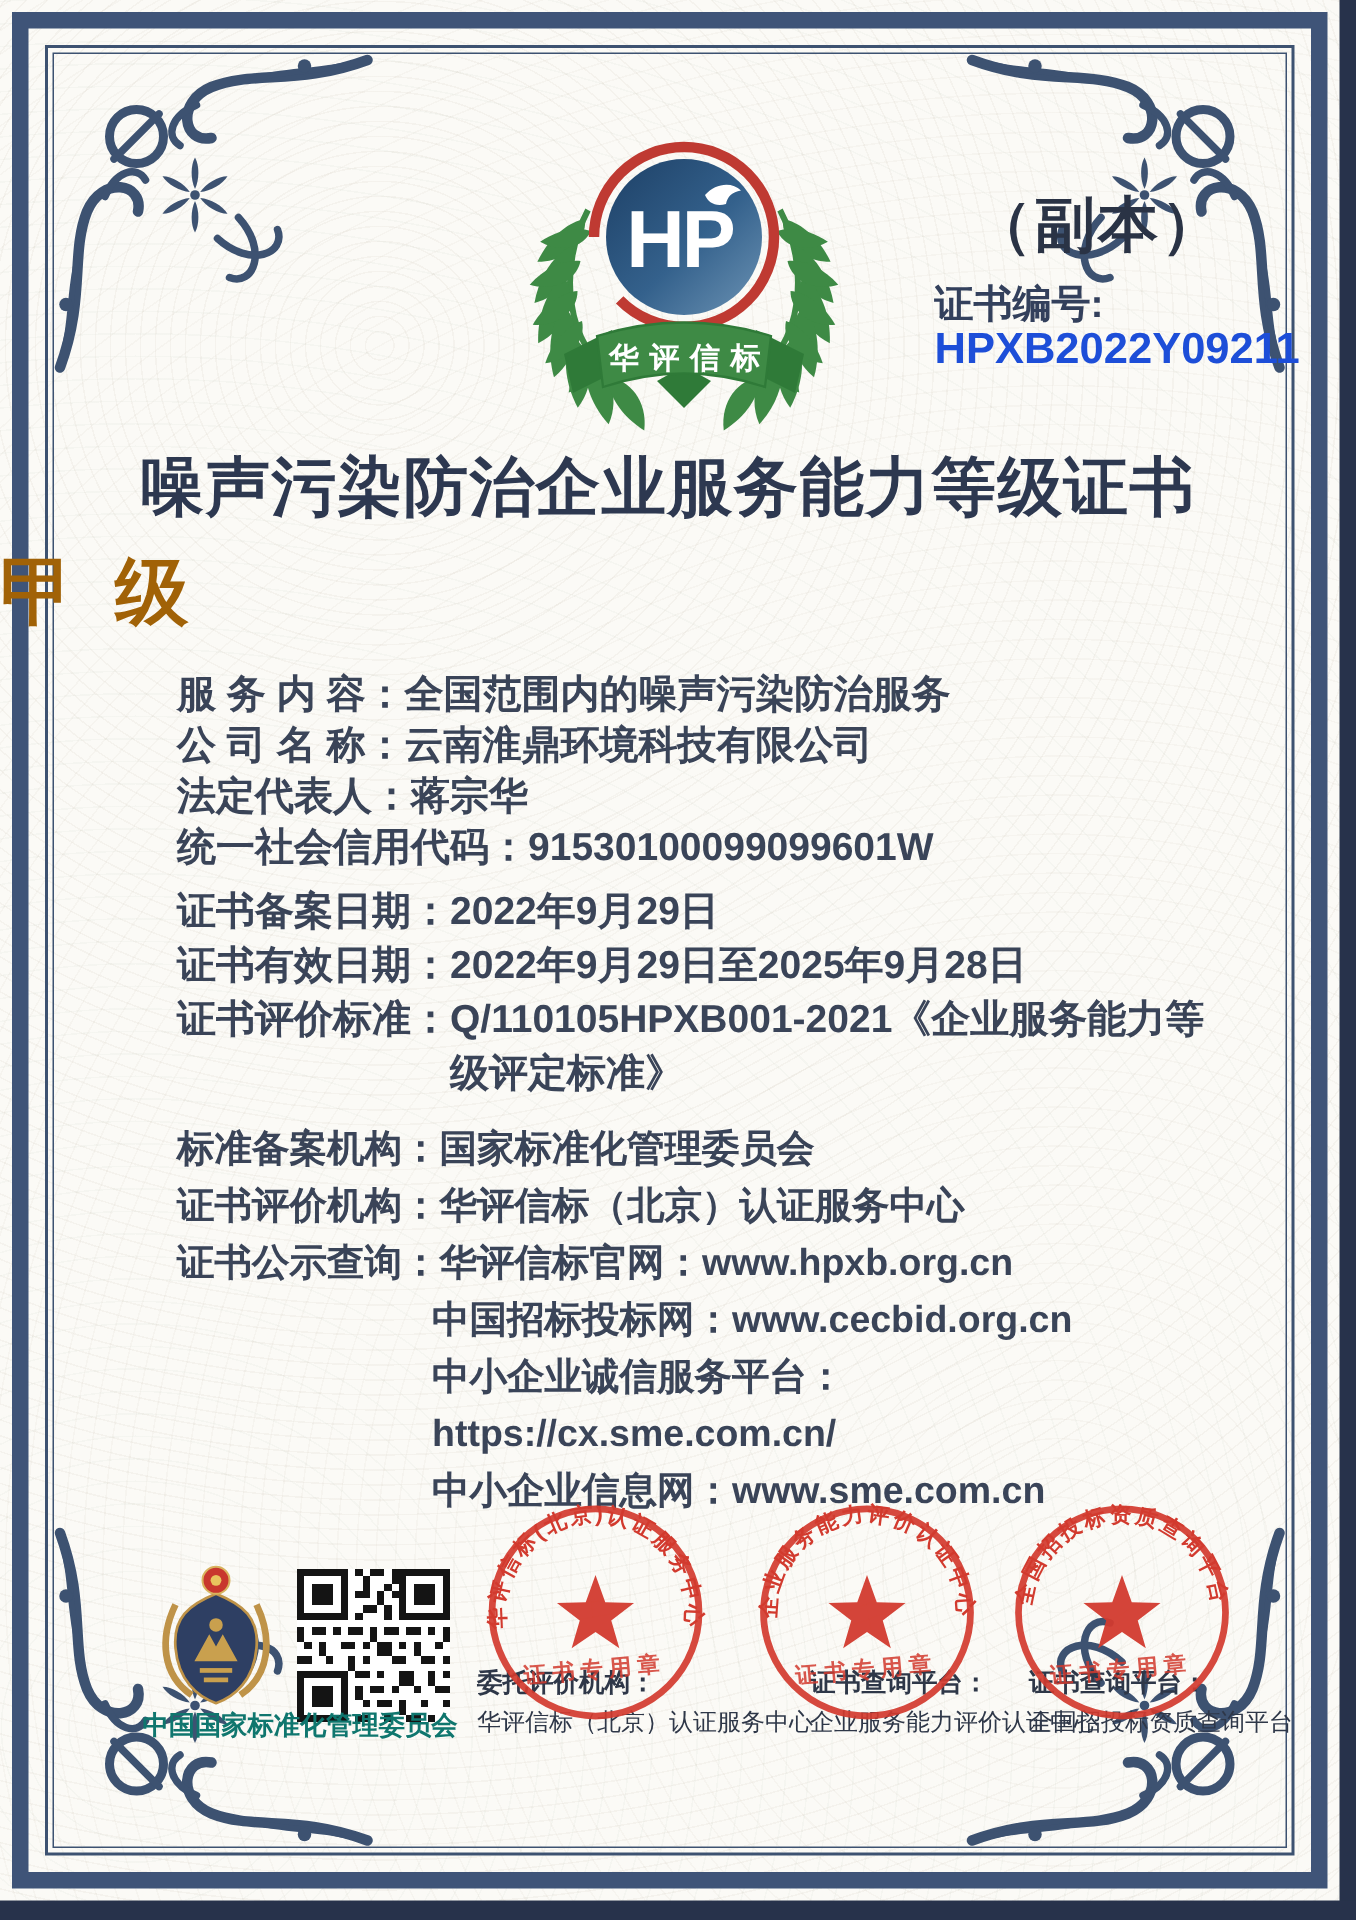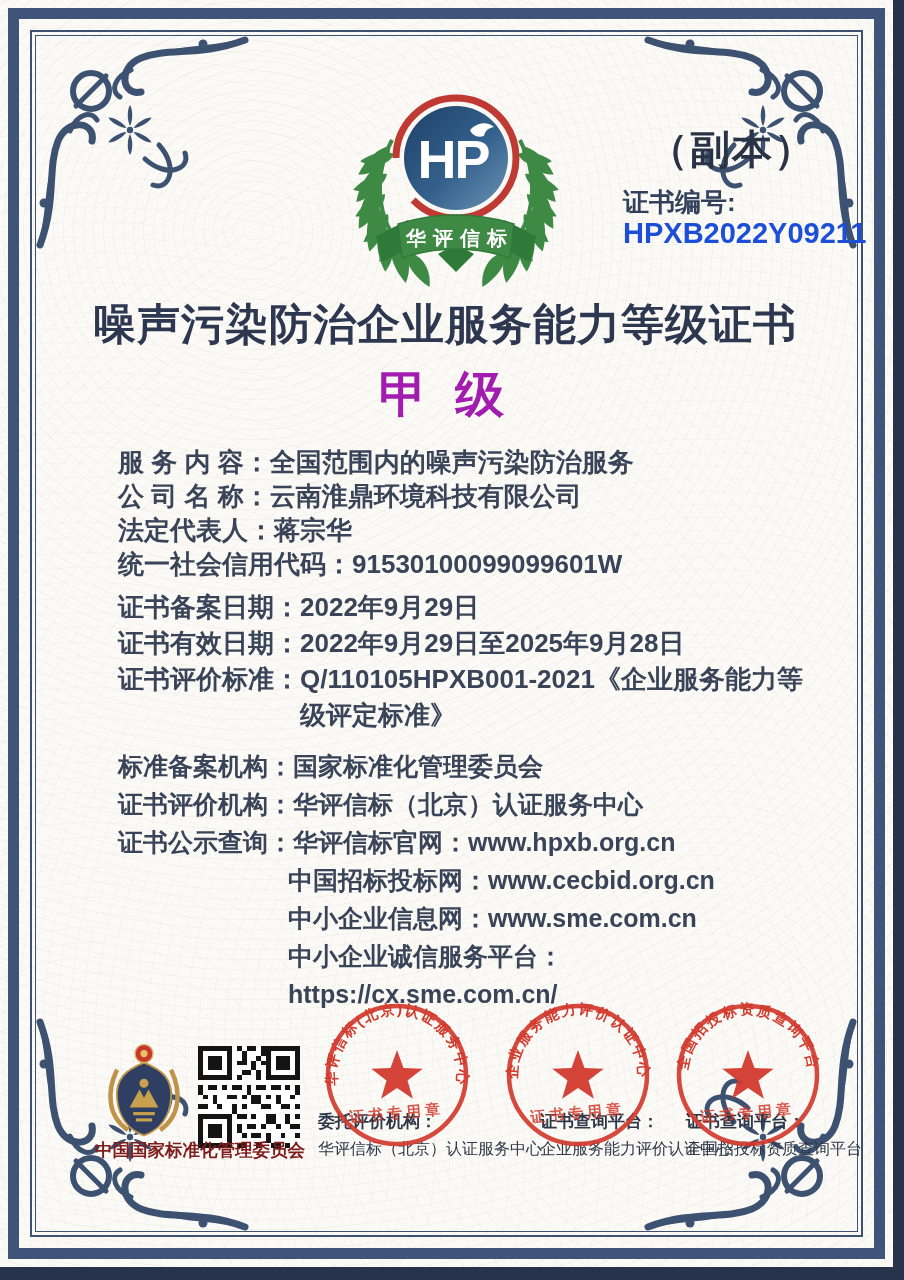--- a/index.html
+++ b/index.html
@@ -32,37 +32,37 @@
 
   .logo{position:absolute;left:350px;top:88px;width:212px;height:202px;z-index:3;}
   .logo .banner-txt{fill:#fff;font-size:20px;font-weight:bold;letter-spacing:7px;}
   .logo .monogram{fill:#fff;font-size:54px;font-weight:bold;letter-spacing:-2px;}
 
   .copy-label{position:absolute;left:648px;top:122px;font-size:40px;font-weight:700;color:#2a3345;letter-spacing:2px;z-index:3;}
   .certno-label{position:absolute;left:623px;top:185px;font-size:26px;font-weight:700;color:#33405c;z-index:3;}
   .certno-value{position:absolute;left:623px;top:217px;font-size:29px;font-weight:700;color:#1d4ed8;z-index:3;}
 
   .title{position:absolute;left:0;right:14px;top:296px;text-align:center;font-size:43px;font-weight:900;color:#2d3850;letter-spacing:1px;z-index:3;}
-  .grade{position:absolute;left:0;right:14px;top:362px;text-align:center;font-size:49px;font-weight:900;color:#a21caf;letter-spacing:7px;z-index:3;}
+  .grade{position:absolute;left:0;right:14px;top:362px;font-size:49px;font-weight:900;color:#a16207;letter-spacing:7px;z-index:3;}
 
   section{position:absolute;z-index:3;}
   .row{display:flex;}
   .lbl{white-space:nowrap;}
   .val{flex:1;}
   .info{left:118px;top:445px;width:690px;font-size:26px;font-weight:700;}
   .info .row{line-height:34px;}
   .dates{left:118px;top:589px;width:706px;font-size:26px;font-weight:700;}
   .dates .row{line-height:36px;}
   .queries{left:118px;top:747px;width:710px;font-size:25px;font-weight:700;}
   .queries .row{line-height:38px;}
   .queries .lbl{min-width:170px;}
 
   .emblem{position:absolute;left:99px;top:1042px;width:90px;height:96px;z-index:3;}
   .qr{position:absolute;left:198px;top:1046px;width:102px;height:102px;z-index:3;}
-  .authority{position:absolute;left:86px;top:1138px;width:228px;text-align:center;font-size:17.5px;font-weight:700;color:#7f1d1d;z-index:3;}
+  .authority{position:absolute;left:86px;top:1138px;width:228px;text-align:center;font-size:17.5px;font-weight:700;color:#0f766e;z-index:3;}
 
   .seal{position:absolute;top:1000px;width:150px;height:150px;z-index:5;pointer-events:none;}
   .s1{left:322px;} .s2{left:503px;} .s3{left:673px;}
   .seal .ring{fill:none;stroke:#d23a2e;stroke-width:4.5;opacity:.92;}
   .seal .rim{fill:#d23a2e;font-size:14.5px;font-weight:700;letter-spacing:2px;}
   .seal .star{fill:#d23a2e;opacity:.95;}
   .seal .inner{fill:#d23a2e;font-size:15px;font-weight:700;letter-spacing:4px;opacity:.85;}
 
   .seal-cap{position:absolute;top:1108px;width:232px;z-index:4;color:#2e3748;}
   .cap1{left:318px;} .cap2{left:540px;} .cap3{left:686px;}
@@ -213,25 +213,25 @@
     <div class="row">
       <span class="lbl">证书公示查询：</span>
       <span class="val">华评信标官网：www.hpxb.org.cn</span>
     </div>
     <div class="row">
       <span class="lbl"></span>
       <span class="val">中国招标投标网：www.cecbid.org.cn</span>
     </div>
     <div class="row">
       <span class="lbl"></span>
+      <span class="val">中小企业诚信服务平台：https://cx.sme.com.cn/</span>
+    </div>
+    <div class="row">
+      <span class="lbl"></span>
       <span class="val">中小企业信息网：www.sme.com.cn</span>
-    </div>
-    <div class="row">
-      <span class="lbl"></span>
-      <span class="val">中小企业诚信服务平台：https://cx.sme.com.cn/</span>
     </div>
   </section>
 
   <svg class="emblem" viewBox="0 0 100 105">
     <path d="M20,30 C8,55 10,82 32,97" fill="none" stroke="#bf9348" stroke-width="5"></path>
     <path d="M80,30 C92,55 90,82 68,97" fill="none" stroke="#bf9348" stroke-width="5"></path>
     <path d="M50,22 C70,30 82,40 80,62 C78,86 64,98 50,103 C36,98 22,86 20,62 C18,40 30,30 50,22 Z" fill="#2e3f63" stroke="#bf9348" stroke-width="2"></path>
     <circle cx="50" cy="12" r="10" fill="#c8372e" stroke="#d8b35e" stroke-width="1.5"></circle>
     <circle cx="50" cy="12" r="4" fill="#e8c45e"></circle>
     <circle cx="50" cy="45" r="5" fill="#c9a04e"></circle>

